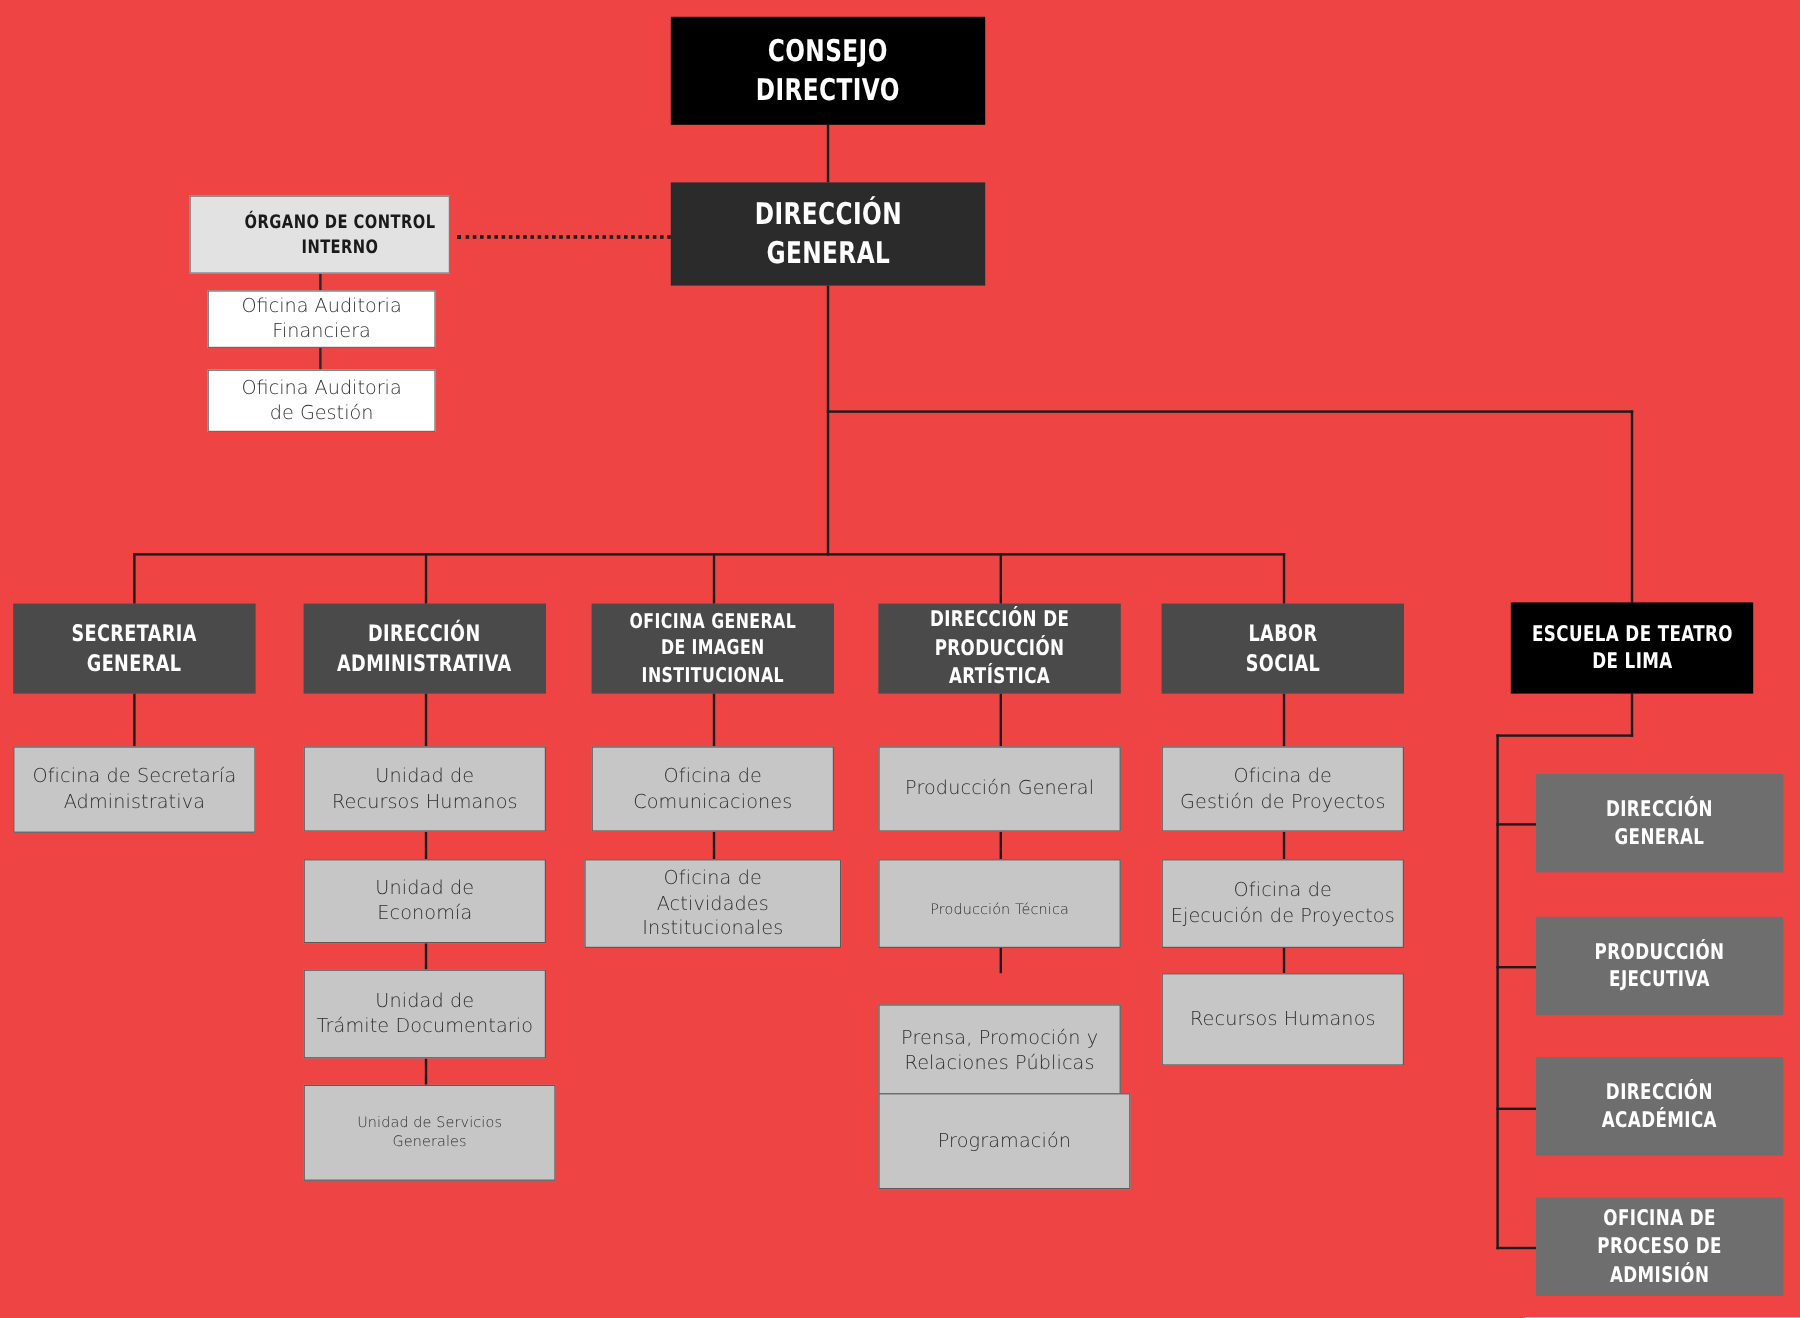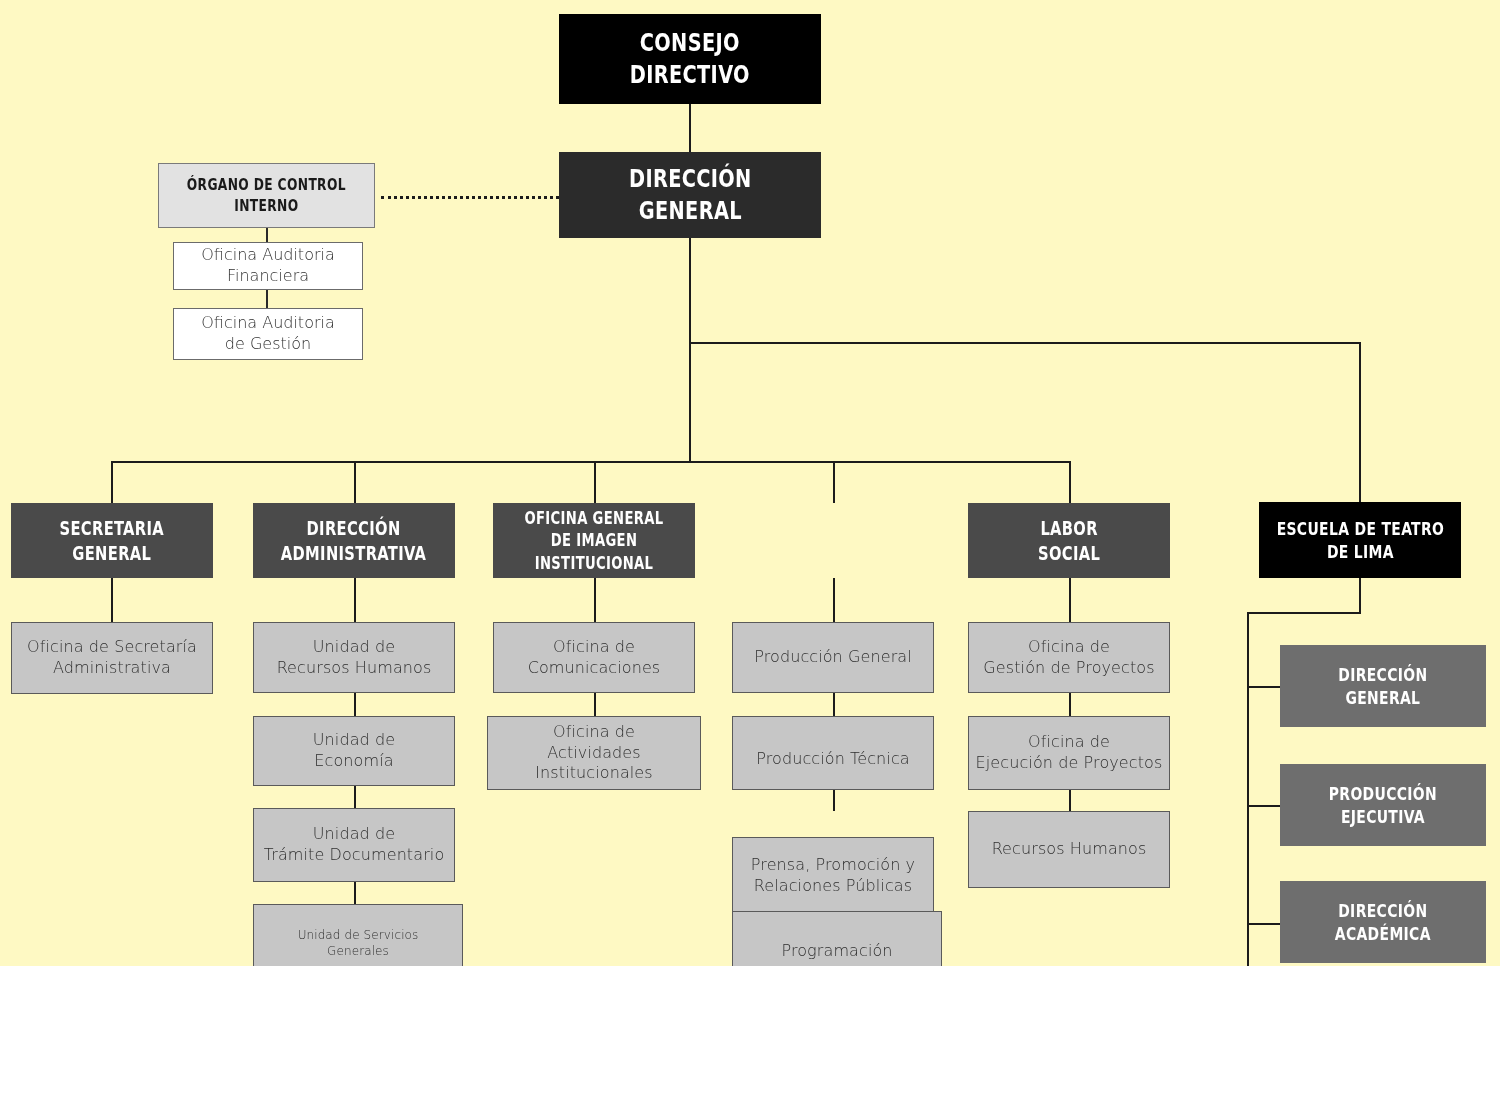--- a/index.html
+++ b/index.html
@@ -1,21 +1,21 @@
 <!DOCTYPE html>
 <html><head>
 <meta charset="utf-8">
 <style>
   html,body{margin:0;padding:0;background:#ffffff;}
   body{font-family:"Liberation Sans",sans-serif;}
   #chart{
     position:relative;
     width:1500px;
-    height:966px;
-    background:#fef9c3;
+    height:1098px;
+    background:#ef4444;
     overflow:hidden;
   }
   
   .node{
     position:absolute;
     box-sizing:border-box;
     display:flex;
     align-items:center;
     justify-content:center;
     text-align:center;
@@ -59,20 +59,21 @@
   }
   .leaf-white .lbl{
     font-family:"DejaVu Sans","Liberation Sans",sans-serif;
     font-weight:300;
     color:#2f2f2f;
   }
   
   .hdr-light{
     background:#e2e2e2;
     border:1.4px solid #7a7a7a;
+    justify-content:flex-end;
   }
   .hdr-light .lbl{
     font-family:"Liberation Sans Narrow","DejaVu Sans Condensed","Liberation Sans",sans-serif;
     font-weight:bold;
     color:#1a1a1a;
     text-transform:uppercase;
     letter-spacing:.4px;
     transform:scaleX(.88);
   }
 
@@ -200,25 +201,29 @@
   </div>
   <div class="node leaf" style="left:493px;top:622px;width:202px;height:71px;">
     <span class="lbl" style="font-size:16px;">Oficina de
 Comunicaciones</span>
   </div>
   <div class="node leaf" style="left:487px;top:716px;width:214px;height:74px;">
     <span class="lbl" style="font-size:16px;">Oficina de
 Actividades Institucionales</span>
   </div>
 
+  <div class="node hdr lvl-dept" style="left:732px;top:503px;width:202px;height:75px;">
+    <span class="lbl" style="font-size:18px;">DIRECCIÓN DE
+PRODUCCIÓN ARTÍSTICA</span>
+  </div>
   <div class="node leaf" style="left:732px;top:622px;width:202px;height:71px;">
     <span class="lbl" style="font-size:16px;">Producción General</span>
   </div>
   <div class="node leaf" style="left:732px;top:716px;width:202px;height:74px;">
-    <span class="lbl" style="font-size:16px;margin-top:12px;">Producción Técnica</span>
+    <span class="lbl" style="font-size:12px;margin-top:12px;">Producción Técnica</span>
   </div>
   <div class="node leaf" style="left:732px;top:837px;width:202px;height:77px;">
     <span class="lbl" style="font-size:16px;">Prensa, Promoción y
 Relaciones Públicas</span>
   </div>
   <div class="node leaf" style="left:732px;top:911px;width:210px;height:80px;">
     <span class="lbl" style="font-size:16px;">Programación</span>
   </div>
 
   <div class="node hdr lvl-dept" style="left:968px;top:503px;width:202px;height:75px;">

